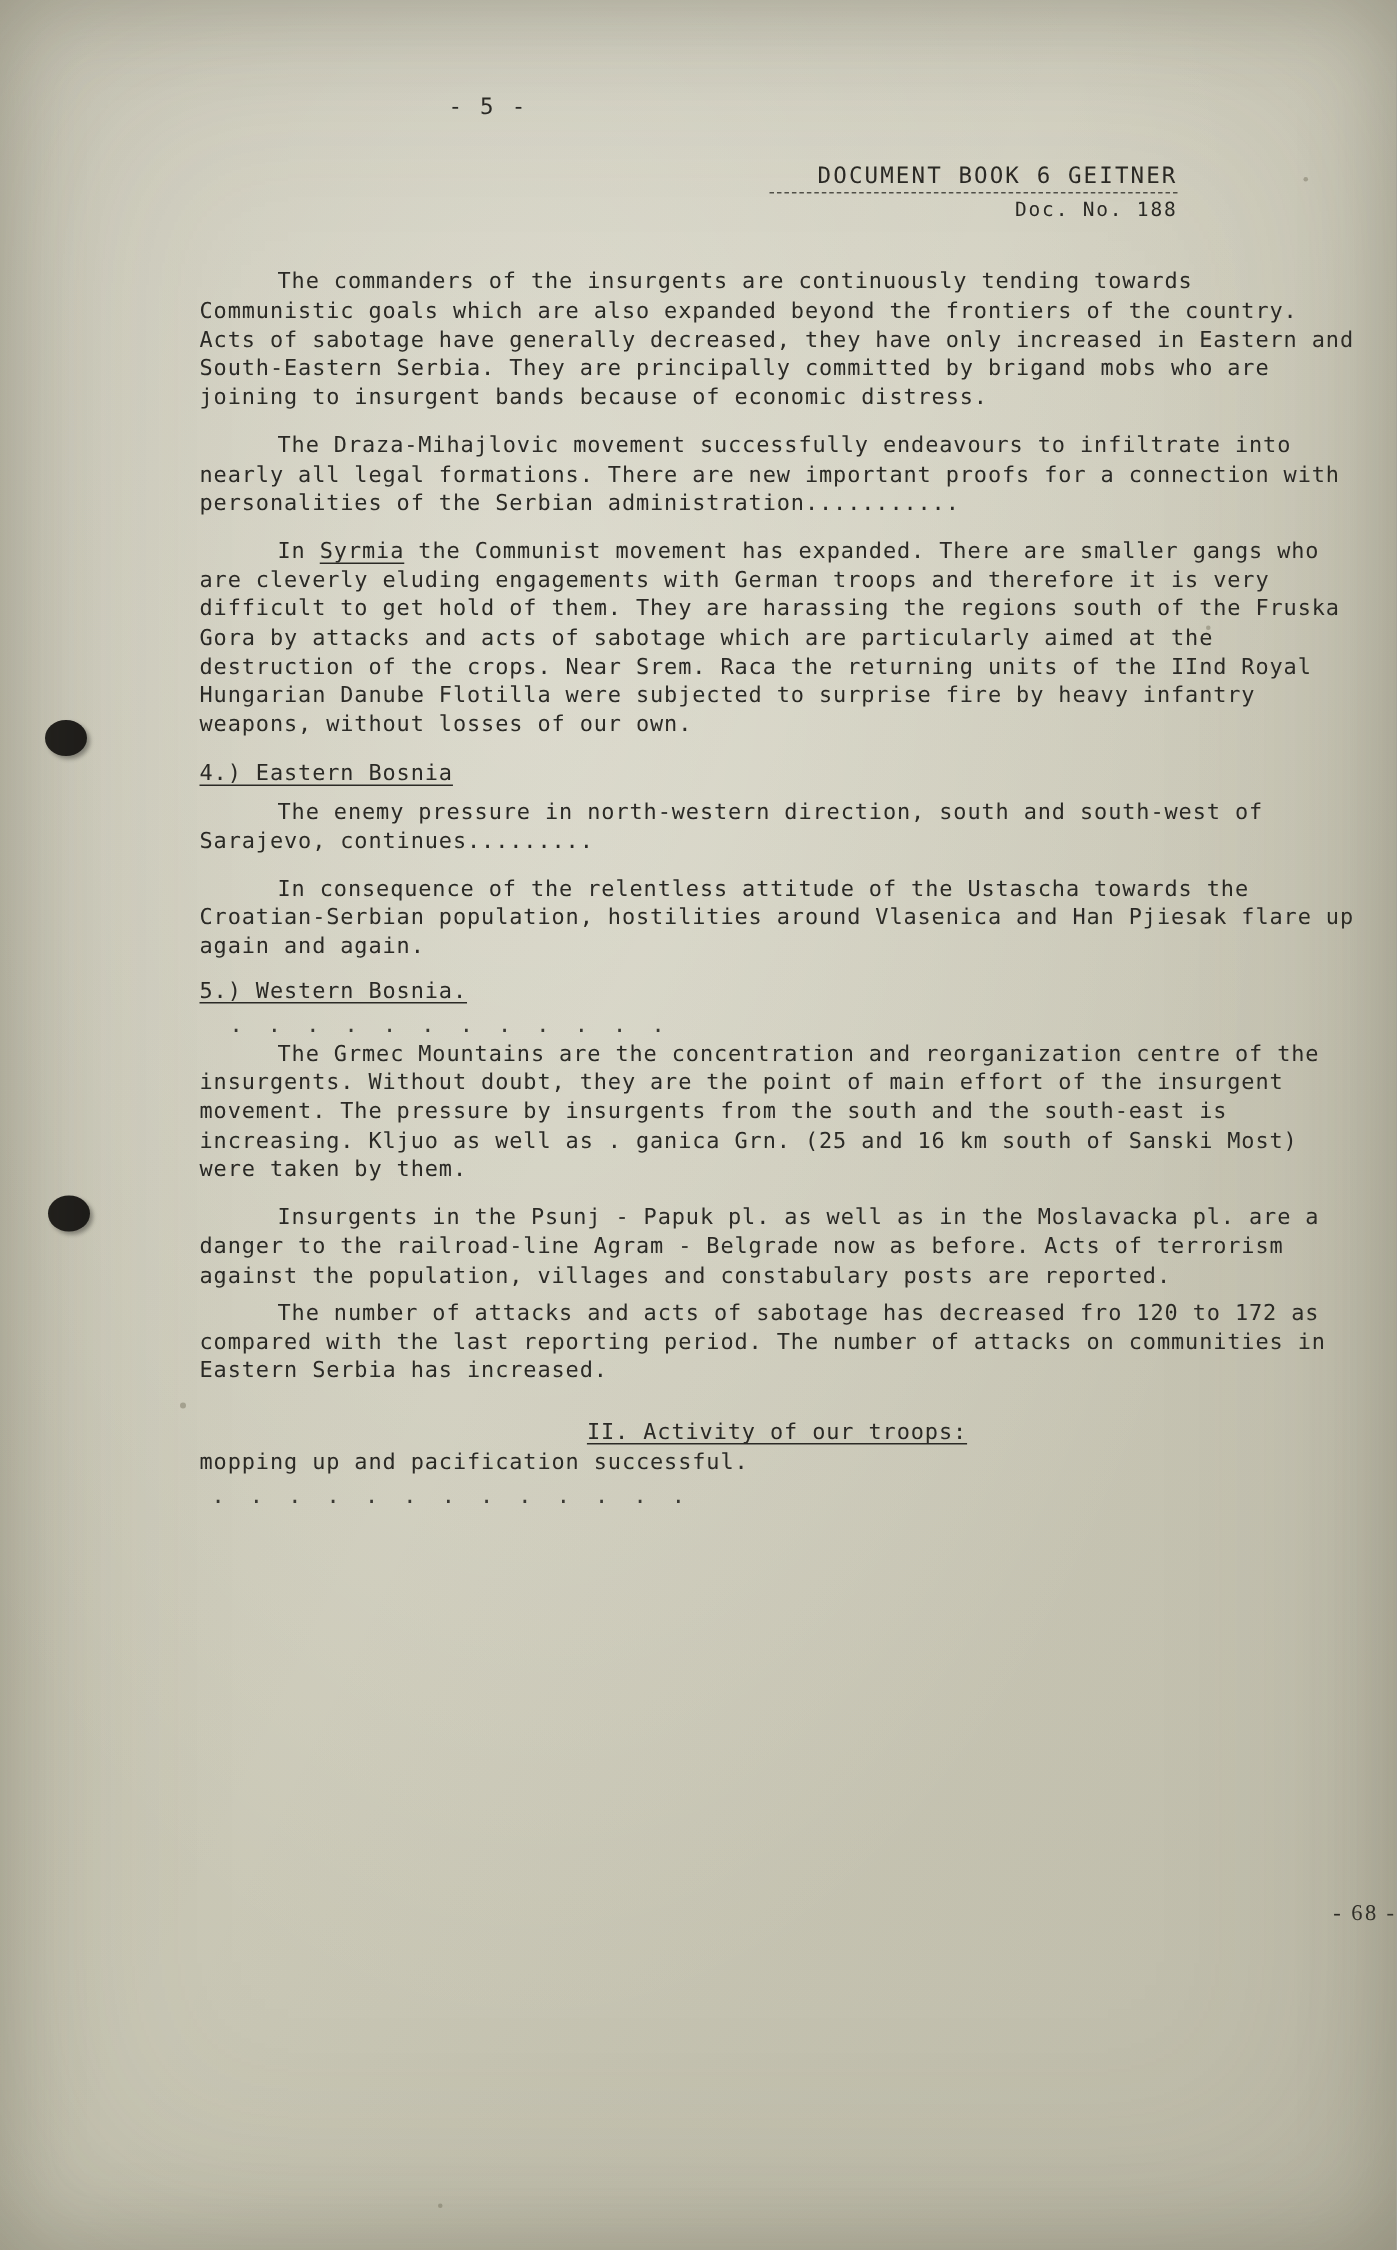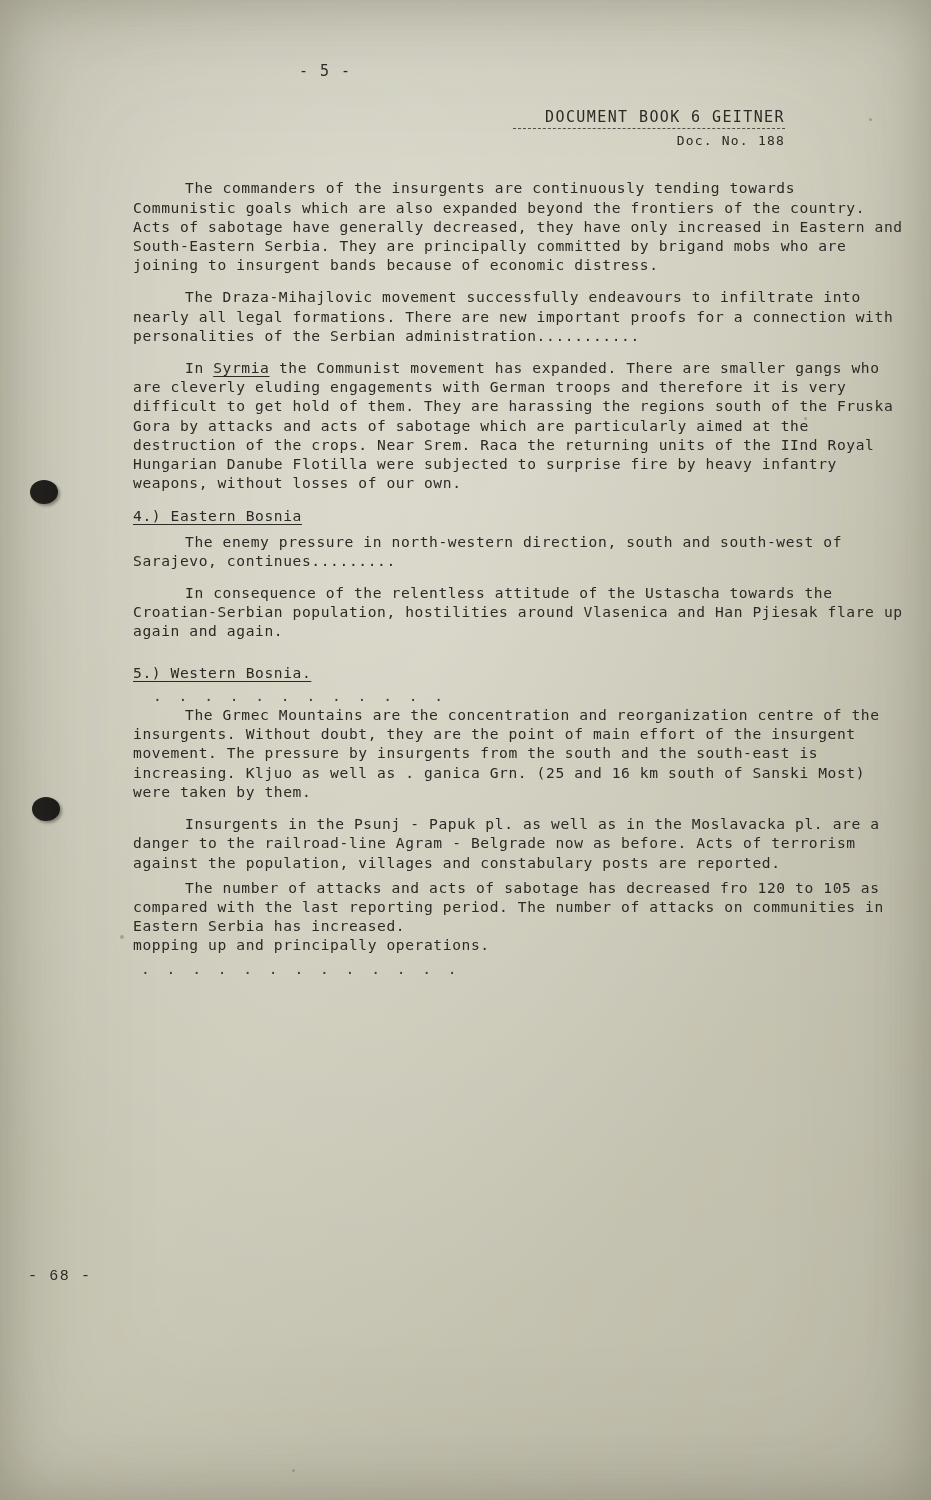--- a/index.html
+++ b/index.html
@@ -133,24 +133,24 @@
   .sec-head-underline {
     text-decoration: underline;
     text-underline-offset: 3px;
   }
 
   .footer {
     position: absolute;
     left: 0;
     right: 0;
     top: 1268px;
-    text-align: left;
+    text-align: right;
     font-size: 15px;
     letter-spacing: 1.6px;
-    font-family: Liberation Mono, monospace;
+    font-family: Liberation Serif, serif;
     padding-left: 28px;
   }
 </style>
 </head>
 <body>
 
 <div class="page">
   <div class="paper-tone"></div>
 
   <div class="sheet">
@@ -168,29 +168,30 @@
       <p class="para" style="margin-top:28px">The commanders of the insurgents are continuously tending towards Communistic goals which are also expanded beyond the frontiers of the country. Acts of sabotage have generally decreased, they have only increased in Eastern and South-Eastern Serbia. They are principally committed by brigand mobs who are joining to insurgent bands because of economic distress.</p>
 
       <p class="para">The Draza-Mihajlovic movement successfully endeavours to infiltrate into nearly all legal formations. There are new important proofs for a connection with personalities of the Serbian administration...........</p>
 
       <p class="para"><span>In </span><span class="u">Syrmia</span><span> the Communist movement has expanded. There are smaller gangs who are cleverly eluding engagements with German troops and therefore it is very difficult to get hold of them. They are harassing the regions south of the Fruska Gora by attacks and acts of sabotage which are particularly aimed at the destruction of the crops. Near Srem. Raca the returning units of the IInd Royal Hungarian Danube Flotilla were subjected to surprise fire by heavy infantry weapons, without losses of our own.</span></p>
 
       <p class="heading">4.) Eastern Bosnia</p>
       <p class="para tight" style="margin-top:6px">The enemy pressure in north-western direction, south and south-west of Sarajevo, continues.........</p>
       <p class="para">In consequence of the relentless attitude of the Ustascha towards the Croatian-Serbian population, hostilities around Vlasenica and Han Pjiesak flare up again and again.</p>
 
-      <p class="heading" style="margin-top:22px">5.) Western Bosnia.</p>
+      <p class="heading" style="margin-top:10px">5.) Western Bosnia.</p>
       <p class="dotline" style="text-indent:20px">. . . . . . . . . . . .</p>
       <p class="para tight">The Grmec Mountains are the concentration and reorganization centre of the insurgents. Without doubt, they are the point of main effort of the insurgent movement. The pressure by insurgents from the south and the south-east is increasing. Kljuo as well as . ganica Grn. (25 and 16 km south of Sanski Most) were taken by them.</p>
       <p class="para">Insurgents in the Psunj - Papuk pl. as well as in the Moslavacka pl. are a danger to the railroad-line Agram - Belgrade now as before. Acts of terrorism against the population, villages and constabulary posts are reported.</p>
 
-      <p class="para tight" style="margin-top:6px">The number of attacks and acts of sabotage has decreased fro 120 to 105 as compared with the last reporting period. The number of attacks on communities in Eastern Serbia has increased.</p>
-
-
-      <p class="para noindent tight">mopping up and principally operations.</p>
+      <p class="para tight" style="margin-top:6px">The number of attacks and acts of sabotage has decreased fro 120 to 172 as compared with the last reporting period. The number of attacks on communities in Eastern Serbia has increased.</p>
+
+      <p class="center sec-head-underline" style="margin-top:22px">II. Activity of our troops:</p>
+
+      <p class="para noindent tight">mopping up and pacification successful.</p>
       <p class="dotline" style="text-indent:8px">. . . . . . . . . . . . .</p>
 
     </div>
 
     <div class="footer">- 68 -</div>
 
     <div class="hole h1"></div>
     <div class="hole h2"></div>
 
     <div class="speck" style="left:120px; top:935px; width:4px; height:4px;"></div>

